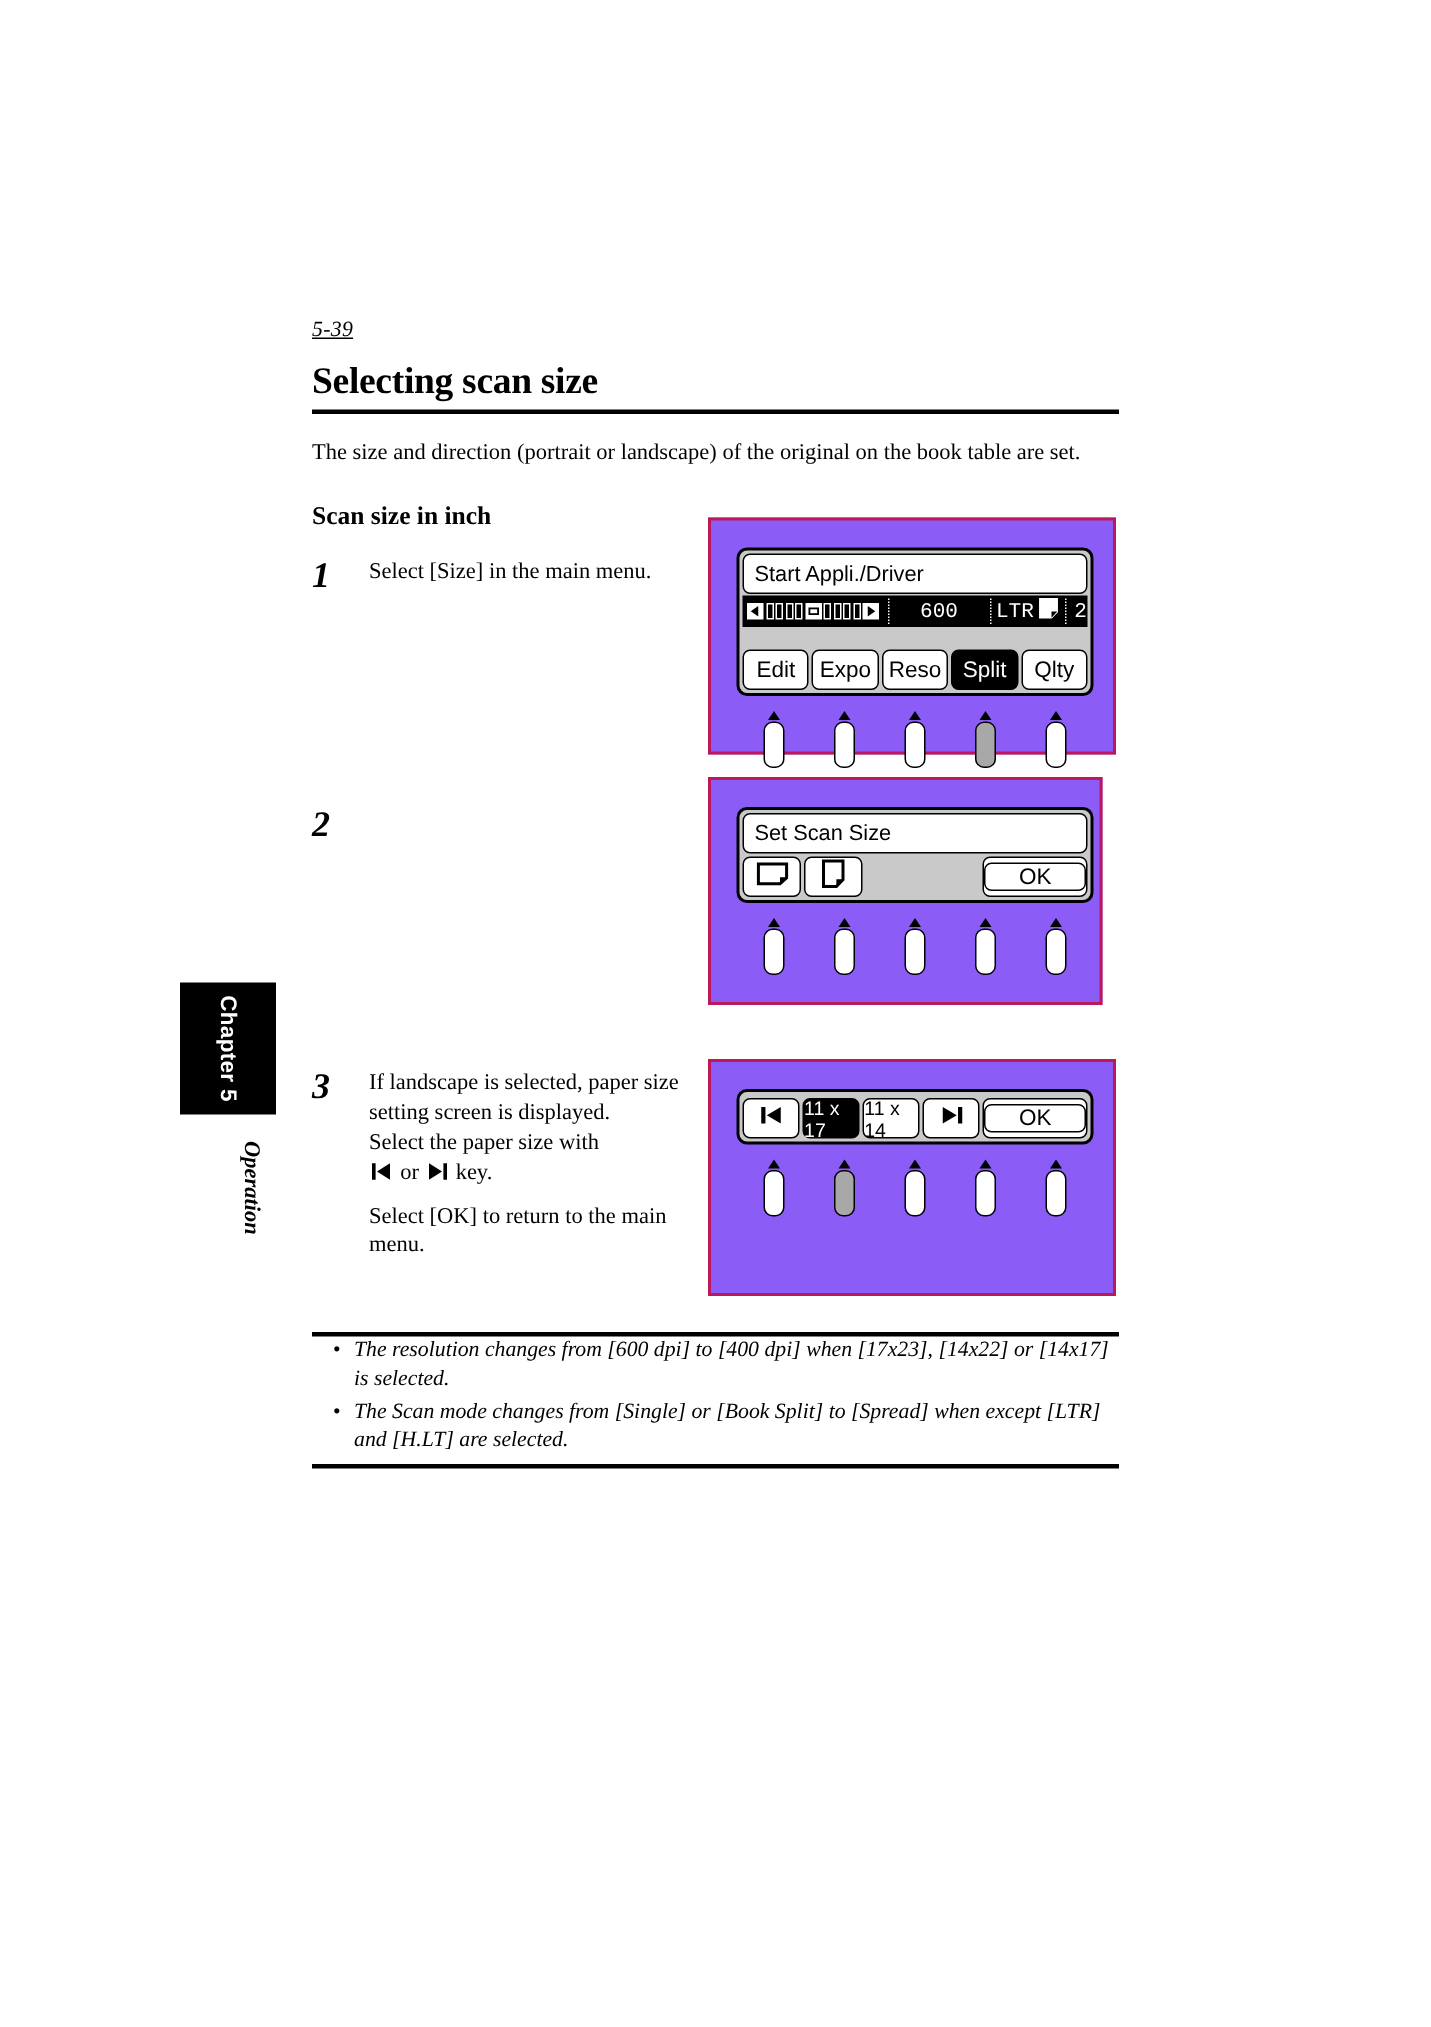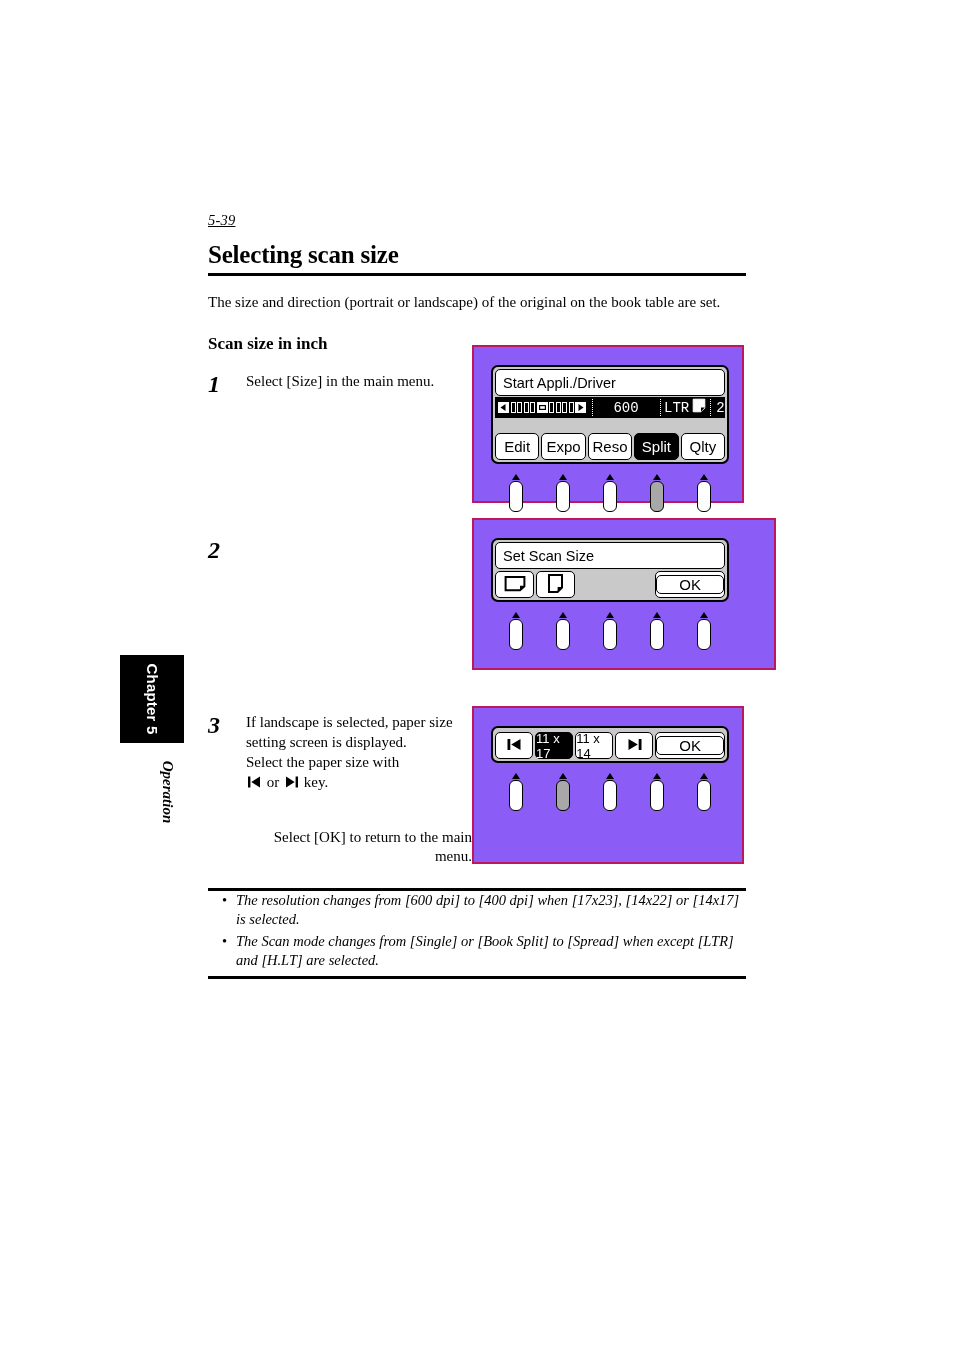--- a/index.html
+++ b/index.html
@@ -125,22 +125,21 @@
   .step-body {
     margin-left: 38px;
     width: 226px;
     font-size: 15px;
     line-height: 1.33;
   }
   .step-body p {
     margin: 0;
   }
   .step-body p + p {
-    margin-top: 33px;
-    text-align: right;
+    margin-top: 7px;
   }
 
   .inline-key {
     display: inline-block;
     vertical-align: -2px;
     margin: 0 1px;
   }
 
   
   .panel {
@@ -484,21 +483,21 @@
           <div class="key-cap pressed"></div>
         </div>
         <div class="key-slot">
           <div class="key-pointer"></div>
           <div class="key-cap"></div>
         </div>
       </div>
     </div>
   </div>
 
-  <div class="panel" style="left:472px; top:518px; width:304px; height:152px;">
+  <div class="panel" style="left:472px; top:518px; width:263px; height:152px;">
     <div class="panel-inner">
       <div class="lcd">
         <div class="lcd-title">Set Scan Size</div>
 
         <div class="lcd-buttons" style="margin-top:2px;">
           <div class="lcd-btn">
             <span class="paper-ico">
               <svg width="22" height="17" viewBox="0 0 22 17">
                 <path d="M1.6 2 H20.4 V11.2 L16 15.2 H1.6 Z" fill="#fff" stroke="#000" stroke-width="2"></path>
                 <path d="M20.4 10.8 L16 15.2 V10.8 Z" fill="#000"></path>

